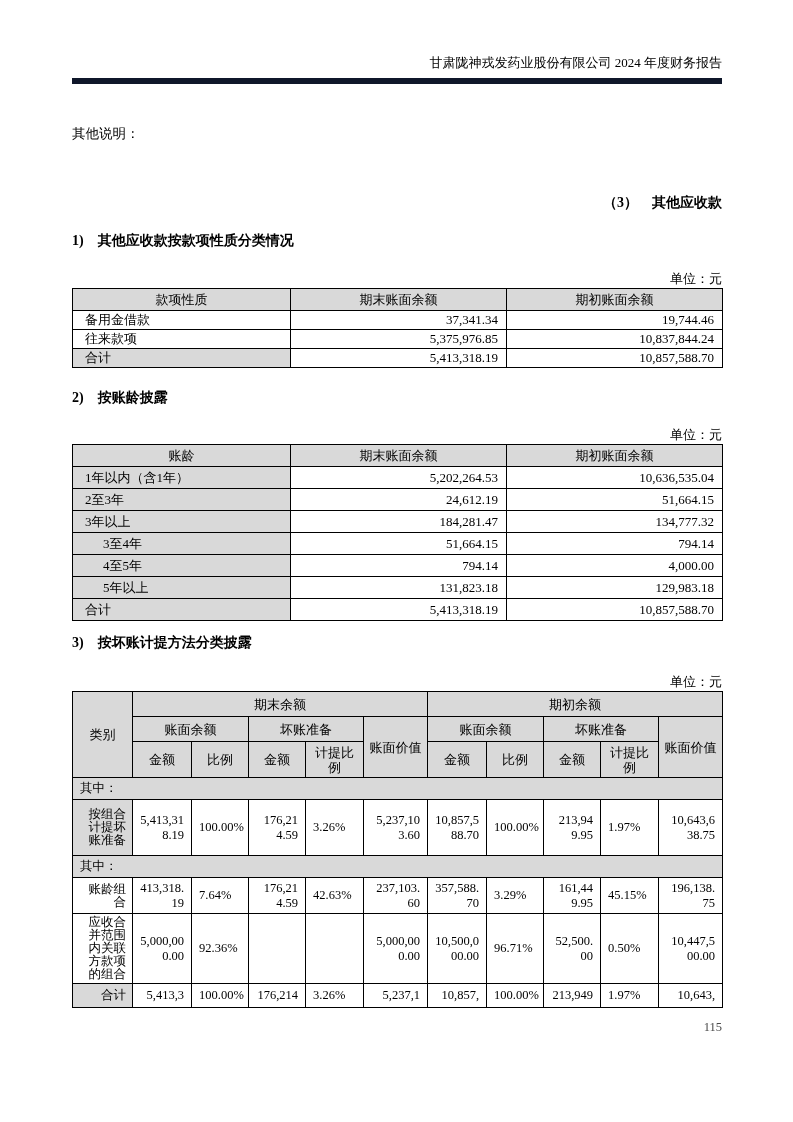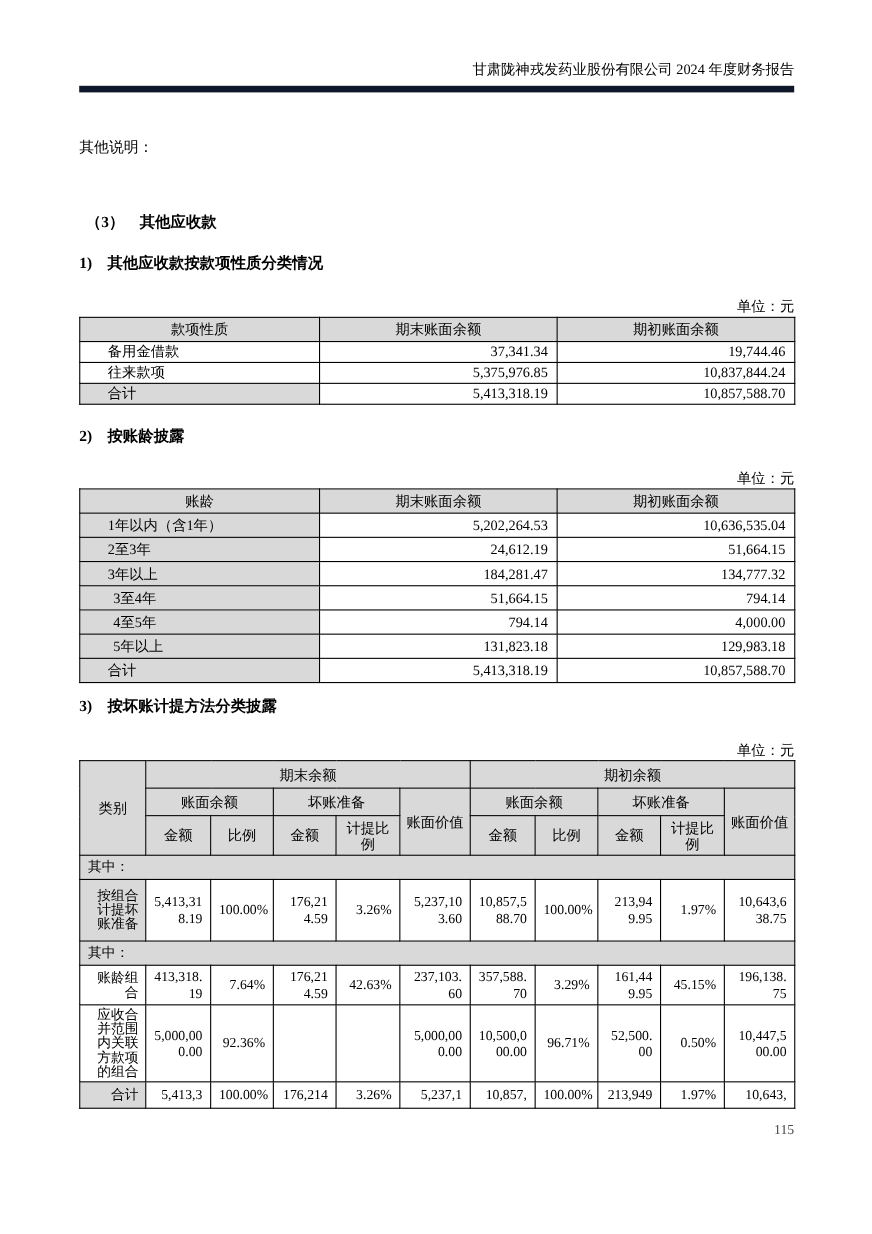--- a/index.html
+++ b/index.html
@@ -8,52 +8,52 @@
     padding:55px 71px 0 72px;
     background:#ffffff; color:#000;
     font-family:"Liberation Serif","DejaVu Serif",serif;
     position:relative; overflow:hidden;
   }
   .doc-header {
     text-align:right; font-size:13px; line-height:15px;
     padding-bottom:8px; border-bottom:6px solid #0f172a;
   }
   .note { margin-top:42px; font-size:13.5px; line-height:16px; }
-  .sec-heading { margin-top:53px; padding-left:6px; font-size:14px; font-weight:bold; line-height:16px; }
+  .sec-heading { margin-top:53px; padding-left:6px; font-size:14px; font-weight:bold; line-height:16px;text-align:right; }
   .sub-heading { margin-top:22px; font-size:14px; font-weight:bold; line-height:16px; }
   .sub-heading.tight { margin-top:14px; }
   .unit { margin-top:22px; margin-bottom:2px; text-align:right; font-size:13px; line-height:15px; }
   .unit.t2u { margin-top:21px; }
   .unit.t3u { margin-top:23px; }
 
   table { border-collapse:collapse; table-layout:fixed; width:650px; }
   td { border:1px solid #000; font-size:13px; line-height:16px; overflow:hidden; }
   .th { background:#d9d9d9; text-align:center; }
   .gray { background:#d9d9d9; }
-  .lbl { text-align:left; padding-left:25px; }
+  .lbl { text-align:left; padding-left:12px; }
   .num { text-align:right; padding-right:8px; }
   .ind { padding-left:30px; }
 
   .t1 tr { height:18px; }
   .t1 tr.hd { height:22px; }
   .t1 tr.total { height:19px; }
   .t2 tr { height:22px; }
 
   .t3 td { font-size:12.5px; line-height:15px; padding:1px 7px; }
   .t3 .hcell { background:#d9d9d9; text-align:center; font-size:13px; padding:1px 5px; }
   .t3 tr.h1 { height:25px; } .t3 tr.h2 { height:25px; } .t3 tr.h3 { height:36px; }
   .t3 tr.sp { height:22px; }
   .t3 tr.r-group { height:56px; }
   .t3 tr.r-age { height:36px; }
   .t3 tr.r-rel { height:70px; }
   .t3 tr.r-tot { height:24px; }
   .t3 .cat { text-align:right; line-height:13px; padding:2px 6px; background:#ffffff;margin-top:15px; }
   .t3 .cat.gray { background:#d9d9d9; }
   .t3 .num { text-align:right; word-break:break-all; padding:1px 7px; }
-  .t3 .pct { text-align:right; white-space:nowrap; padding:1px 7px; }
+  .t3 .pct { white-space:nowrap; padding:1px 7px; }
   .t3 .spanrow { background:#d9d9d9; text-align:left; padding-left:7px; }
 
   .page-number { margin-top:12px; text-align:right; font-size:12.5px; color:#4a4a4a; }
 </style>
 </head>
 <body>
 
 <div class="page">
 
   <div class="doc-header">

